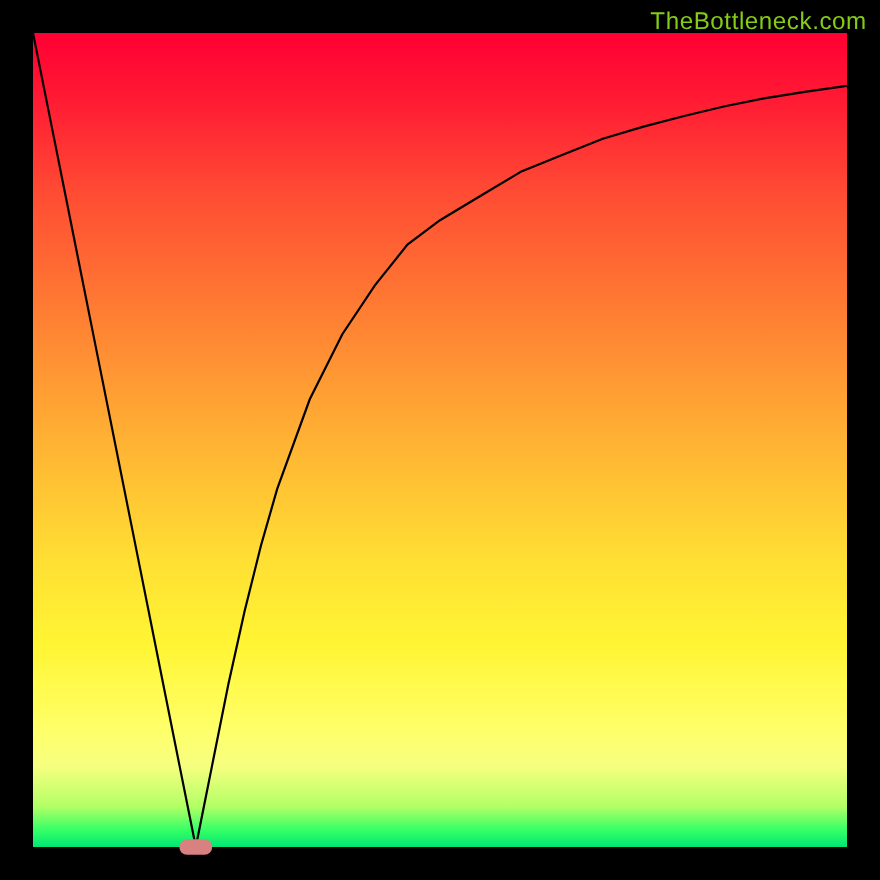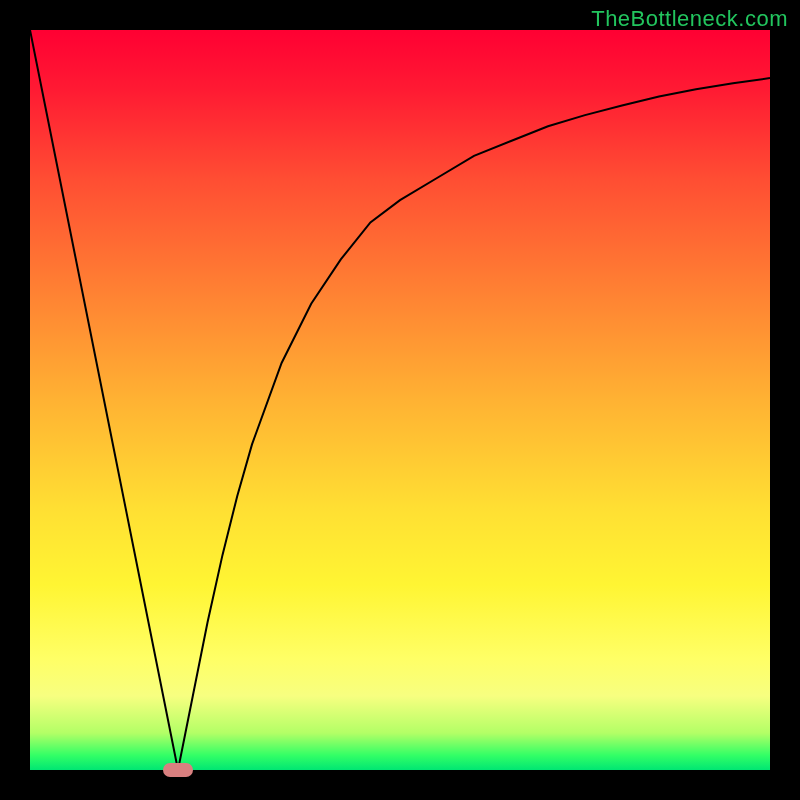--- a/index.html
+++ b/index.html
@@ -52,21 +52,21 @@
     width: 30px;
     height: 14px;
     border-radius: 7px;
     background: #d98080;
     transform: translate(-50%, -50%);
   }
   .attribution {
     position: absolute;
     top: 6px;
     right: 12px;
-    color: #22c55e;
+    color: #84cc16;
     font-size: 22px;
     letter-spacing: 0.5px;
     font-weight: 500;
     text-align: center;
   }
 </style>
 </head>
 <body>
 
 <div class="frame">

